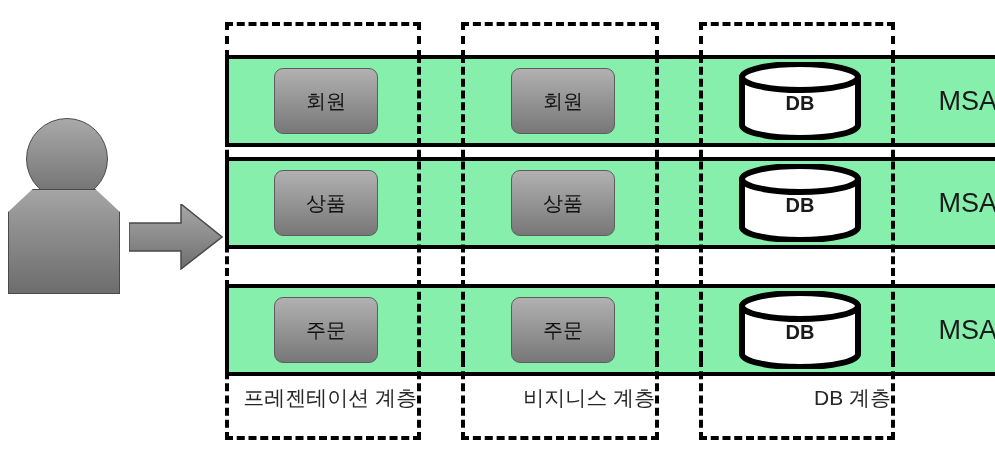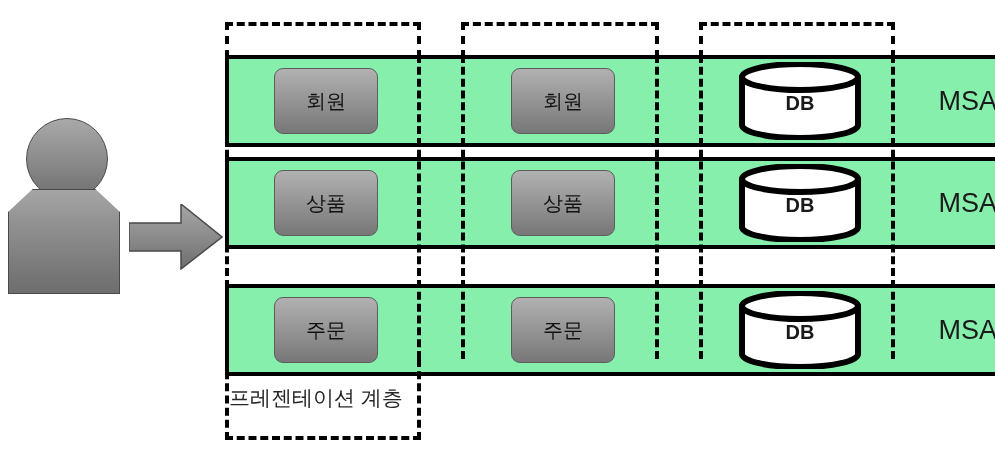--- a/index.html
+++ b/index.html
@@ -72,21 +72,21 @@
   }
 
   
   .layer-label {
     position: absolute;
     border: 4px dashed #000000;
     border-top: none;
     box-sizing: border-box;
     display: flex;
     align-items: center;
-    justify-content: flex-start;
+    justify-content: flex-end;
     font-size: 21px;
     color: #262626;
     background: transparent;
     letter-spacing: 0px;
   }
 
   
   .msa-row {
     position: absolute;
     left: 225px;
@@ -211,20 +211,26 @@
         <ellipse cx="63" cy="15" rx="58" ry="13" fill="#ffffff" stroke="#000000" stroke-width="6"></ellipse>
       </svg>
       <div class="db-text">DB</div>
     </div>
     <div class="msa-row-label">MSA</div>
   </div>
 
   <div class="layer-label" style="left:225px; top:359px; width:196px; height:81px;">
     <span>프레젠테이션 계층</span>
   </div>
+  <div class="layer-label" style="left:461px; top:359px; width:198px; height:81px;">
+    <span>비지니스 계층</span>
+  </div>
+  <div class="layer-label" style="left:699px; top:359px; width:196px; height:81px;">
+    <span>DB 계층</span>
+  </div>
 
   <div style="position:absolute; left:225px; top:55px; width:0; height:304px; border-left:4px dashed #000;"></div>
   <div style="position:absolute; left:417px; top:55px; width:0; height:304px; border-left:4px dashed #000;"></div>
   <div style="position:absolute; left:461px; top:55px; width:0; height:304px; border-left:4px dashed #000;"></div>
   <div style="position:absolute; left:655px; top:55px; width:0; height:304px; border-left:4px dashed #000;"></div>
   <div style="position:absolute; left:699px; top:55px; width:0; height:304px; border-left:4px dashed #000;"></div>
   <div style="position:absolute; left:891px; top:55px; width:0; height:304px; border-left:4px dashed #000;"></div>
 
 </div>
 

